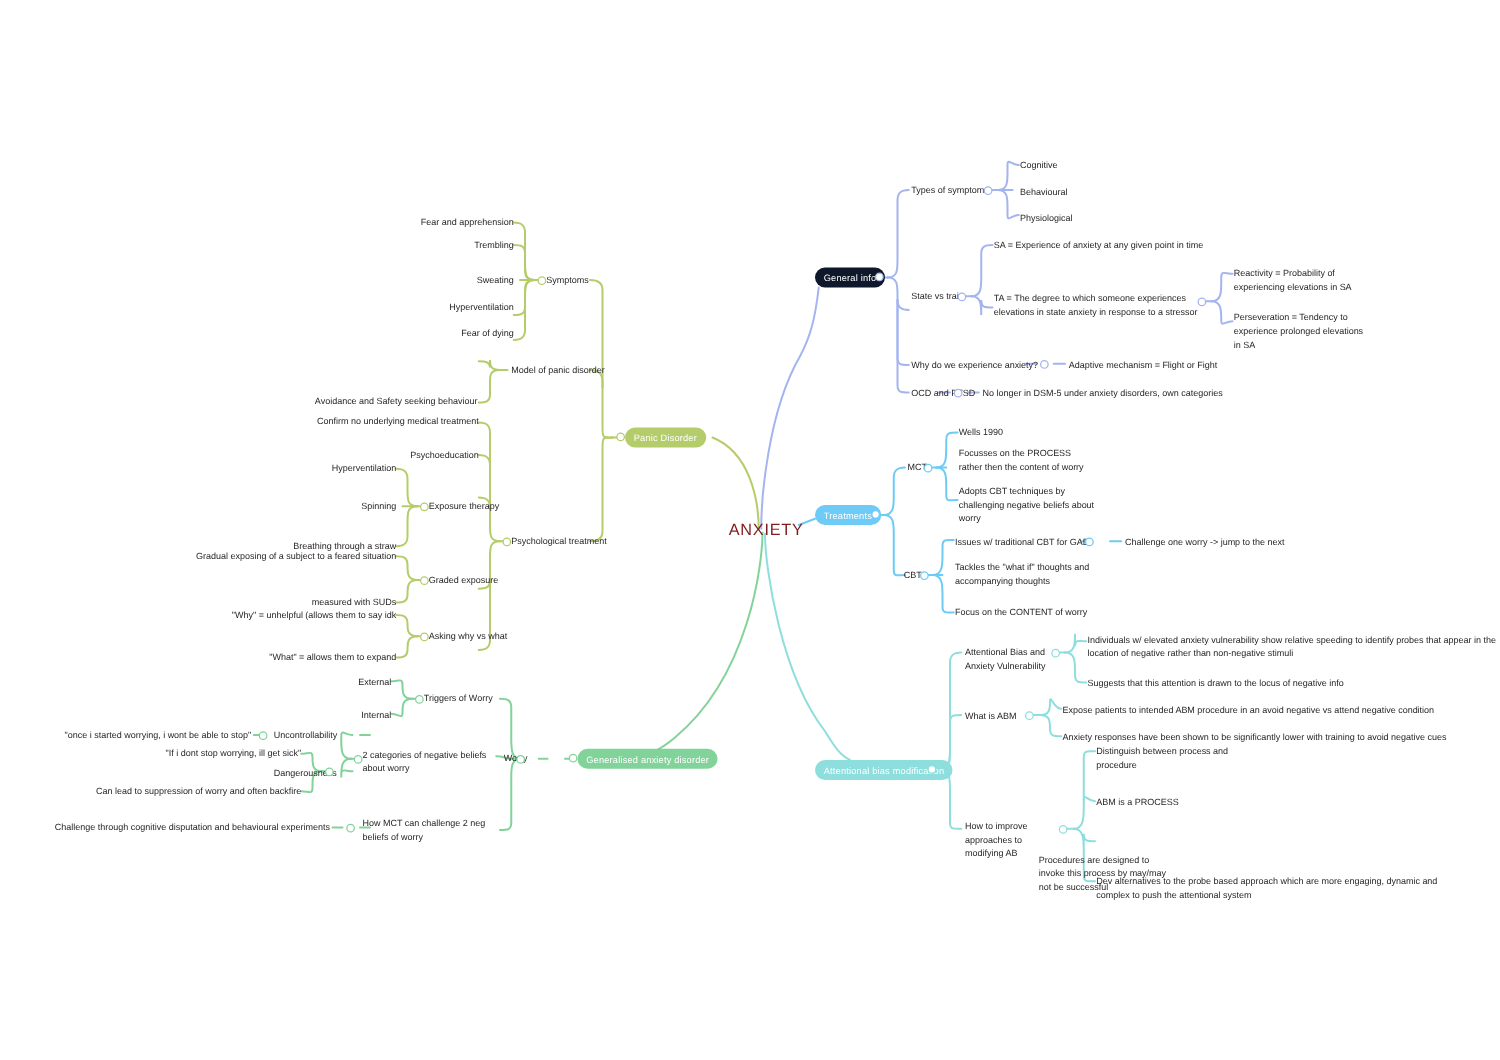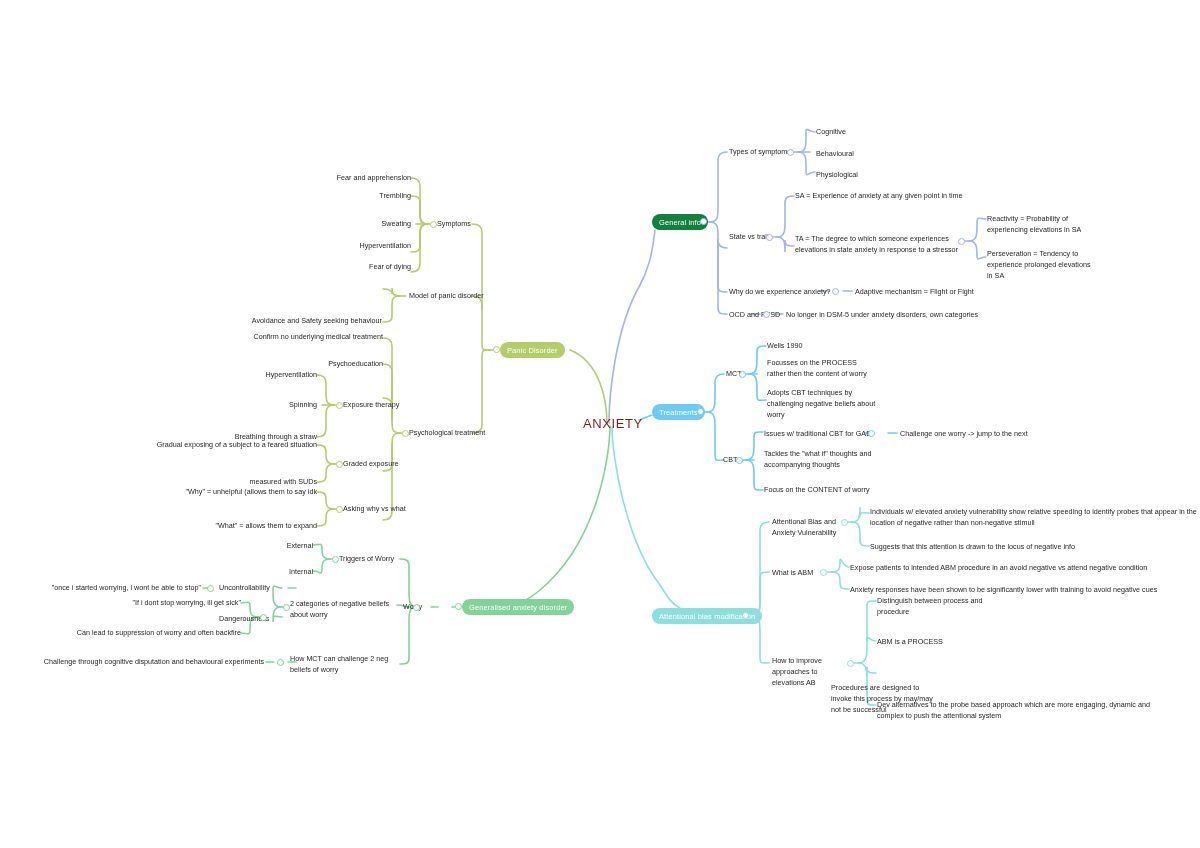--- a/index.html
+++ b/index.html
@@ -46,21 +46,21 @@
     letter-spacing: .15px;
     display: flex;
     align-items: center;
     justify-content: center;
     padding: 0 7px;
     height: 16px;
     box-sizing: border-box;
     white-space: nowrap;
   }
   .pill.panic   { background: #b5cc6a; }
-  .pill.general { background: #15803d; }
+  .pill.general { background: #0f172a; }
   .pill.treat   { background: #6ecbf5; }
   .pill.gad     { background: #82d39a; }
   .pill.abm     { background: #8fdede; }
 
   .knob {
     position: absolute;
     width: 7px; height: 7px;
     border-radius: 50%;
     background: #ffffff;
     box-sizing: border-box;
@@ -353,21 +353,21 @@
 
   <div class="node l" style="left:870px; top:507px; width:330px;">Individuals w/ elevated anxiety vulnerability show relative speeding to identify probes that appear in the location of negative rather than non-negative stimuli</div>
   <div class="node l" style="left:870px; top:542px; width:300px;">Suggests that this attention is drawn to the locus of negative info</div>
 
   <div class="node l" style="left:772px; top:568px;">What is ABM</div>
   <div class="knob abm" style="left:820px; top:569px;"></div>
 
   <div class="node l" style="left:850px; top:563px; width:330px;">Expose patients to intended ABM procedure in an avoid negative vs attend negative condition</div>
   <div class="node l" style="left:850px; top:585px; width:330px;">Anxiety responses have been shown to be significantly lower with training to avoid negative cues</div>
 
-  <div class="node l" style="left:772px; top:656px; width:78px;">How to improve approaches to elevations AB</div>
+  <div class="node l" style="left:772px; top:656px; width:78px;">How to improve approaches to modifying AB</div>
   <div class="knob abm" style="left:847px; top:660px;"></div>
 
   <div class="node l" style="left:877px; top:596px; width:110px;">Distinguish between process and procedure</div>
   <div class="node l" style="left:877px; top:637px;">ABM is a PROCESS</div>
   <div class="node l" style="left:831px; top:659px; width:105px;margin-top:24px;">Procedures are designed to invoke this process by may/may not be successful</div>
   <div class="node l" style="left:877px; top:700px; width:300px;">Dev alternatives to the probe based approach which are more engaging, dynamic and complex to push the attentional system</div>
 
 </div>
 
 </body></html>

